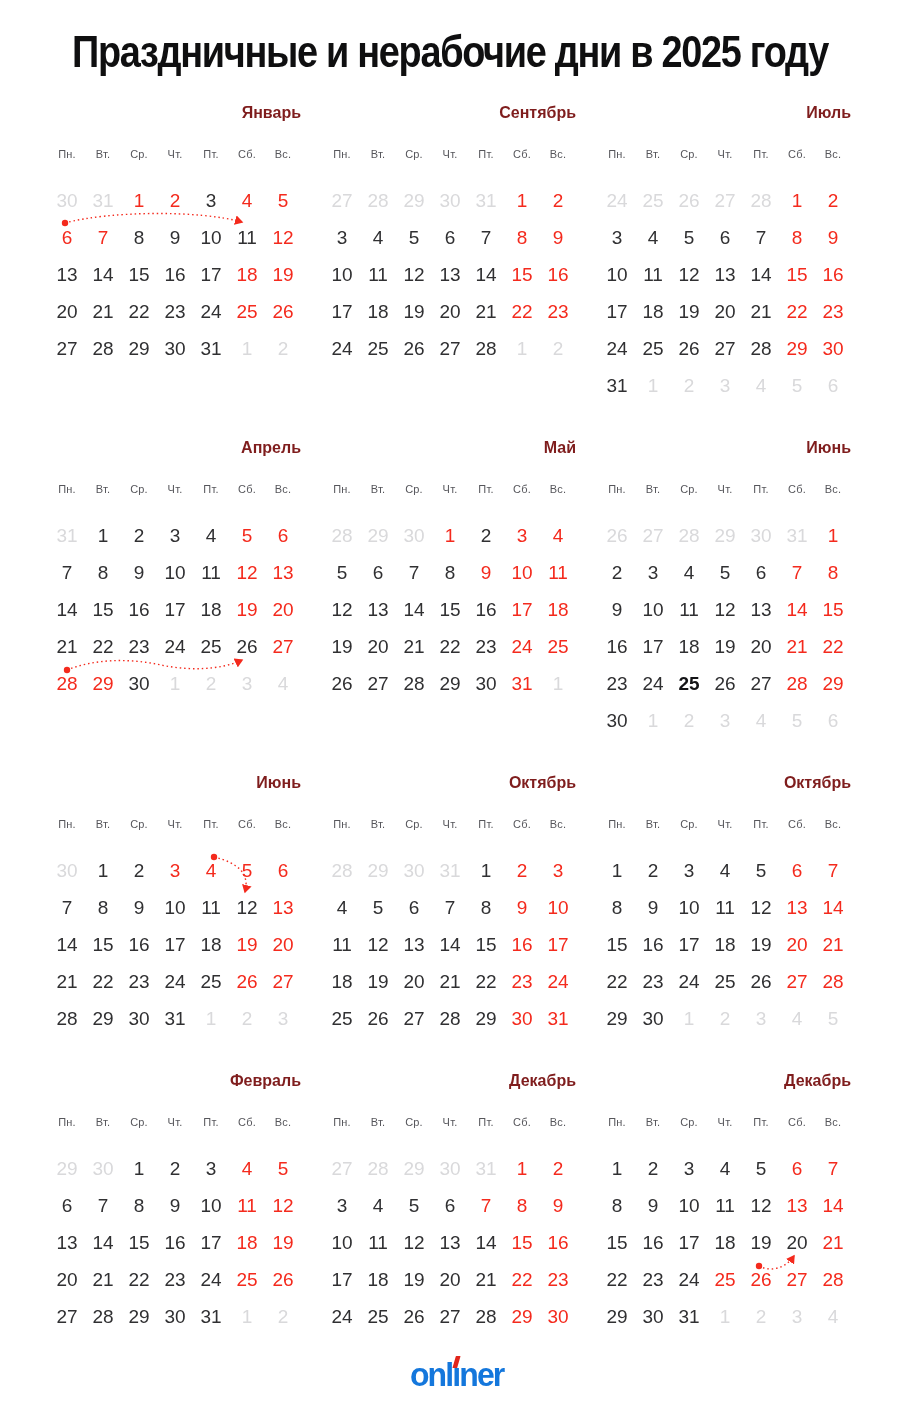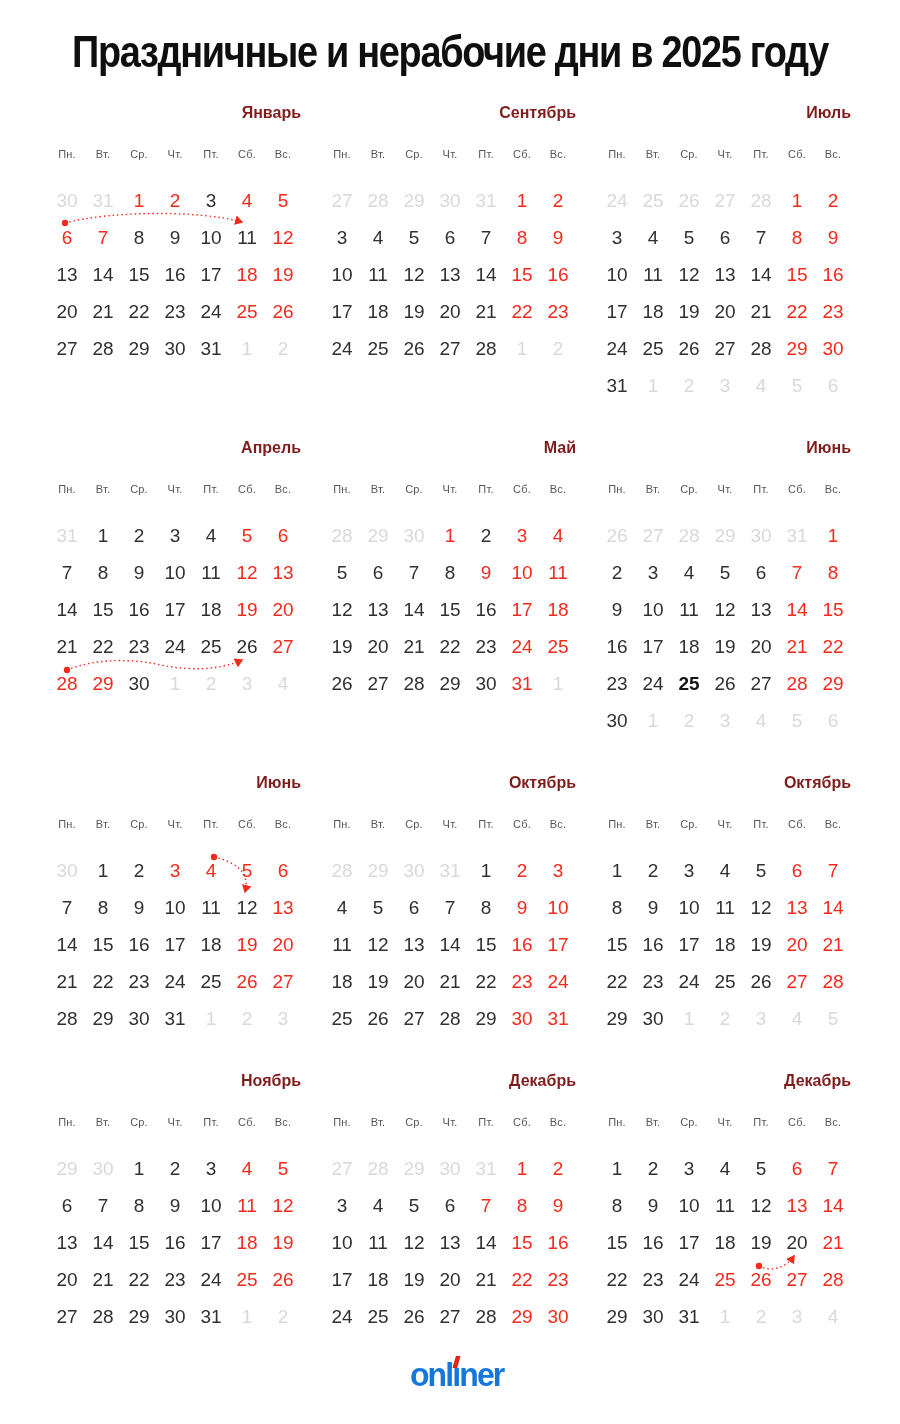--- a/index.html
+++ b/index.html
@@ -535,21 +535,21 @@
         <span class="day">29</span>
         <span class="day">30</span>
         <span class="day out">1</span>
         <span class="day out">2</span>
         <span class="day out">3</span>
         <span class="day out">4</span>
         <span class="day out">5</span>
       </div>
     </article>
     <article class="month">
-      <h2 class="mname">Ноябрь</h2>
+      <h2 class="mname">Февраль</h2>
       <div class="wdays">
         <span class="wday">Пн.</span>
         <span class="wday">Вт.</span>
         <span class="wday">Ср.</span>
         <span class="wday">Чт.</span>
         <span class="wday">Пт.</span>
         <span class="wday">Сб.</span>
         <span class="wday">Вс.</span>
       </div>
       <div class="weeks">

